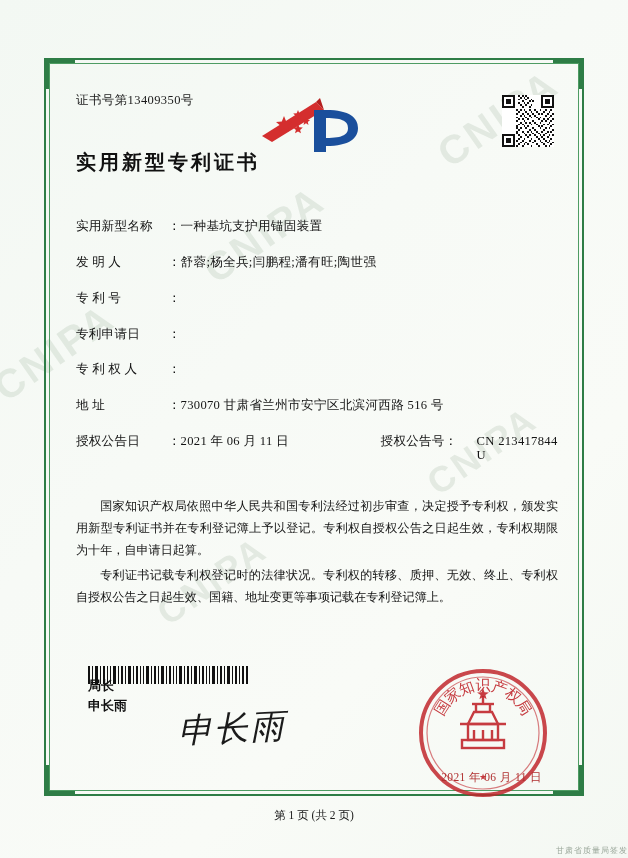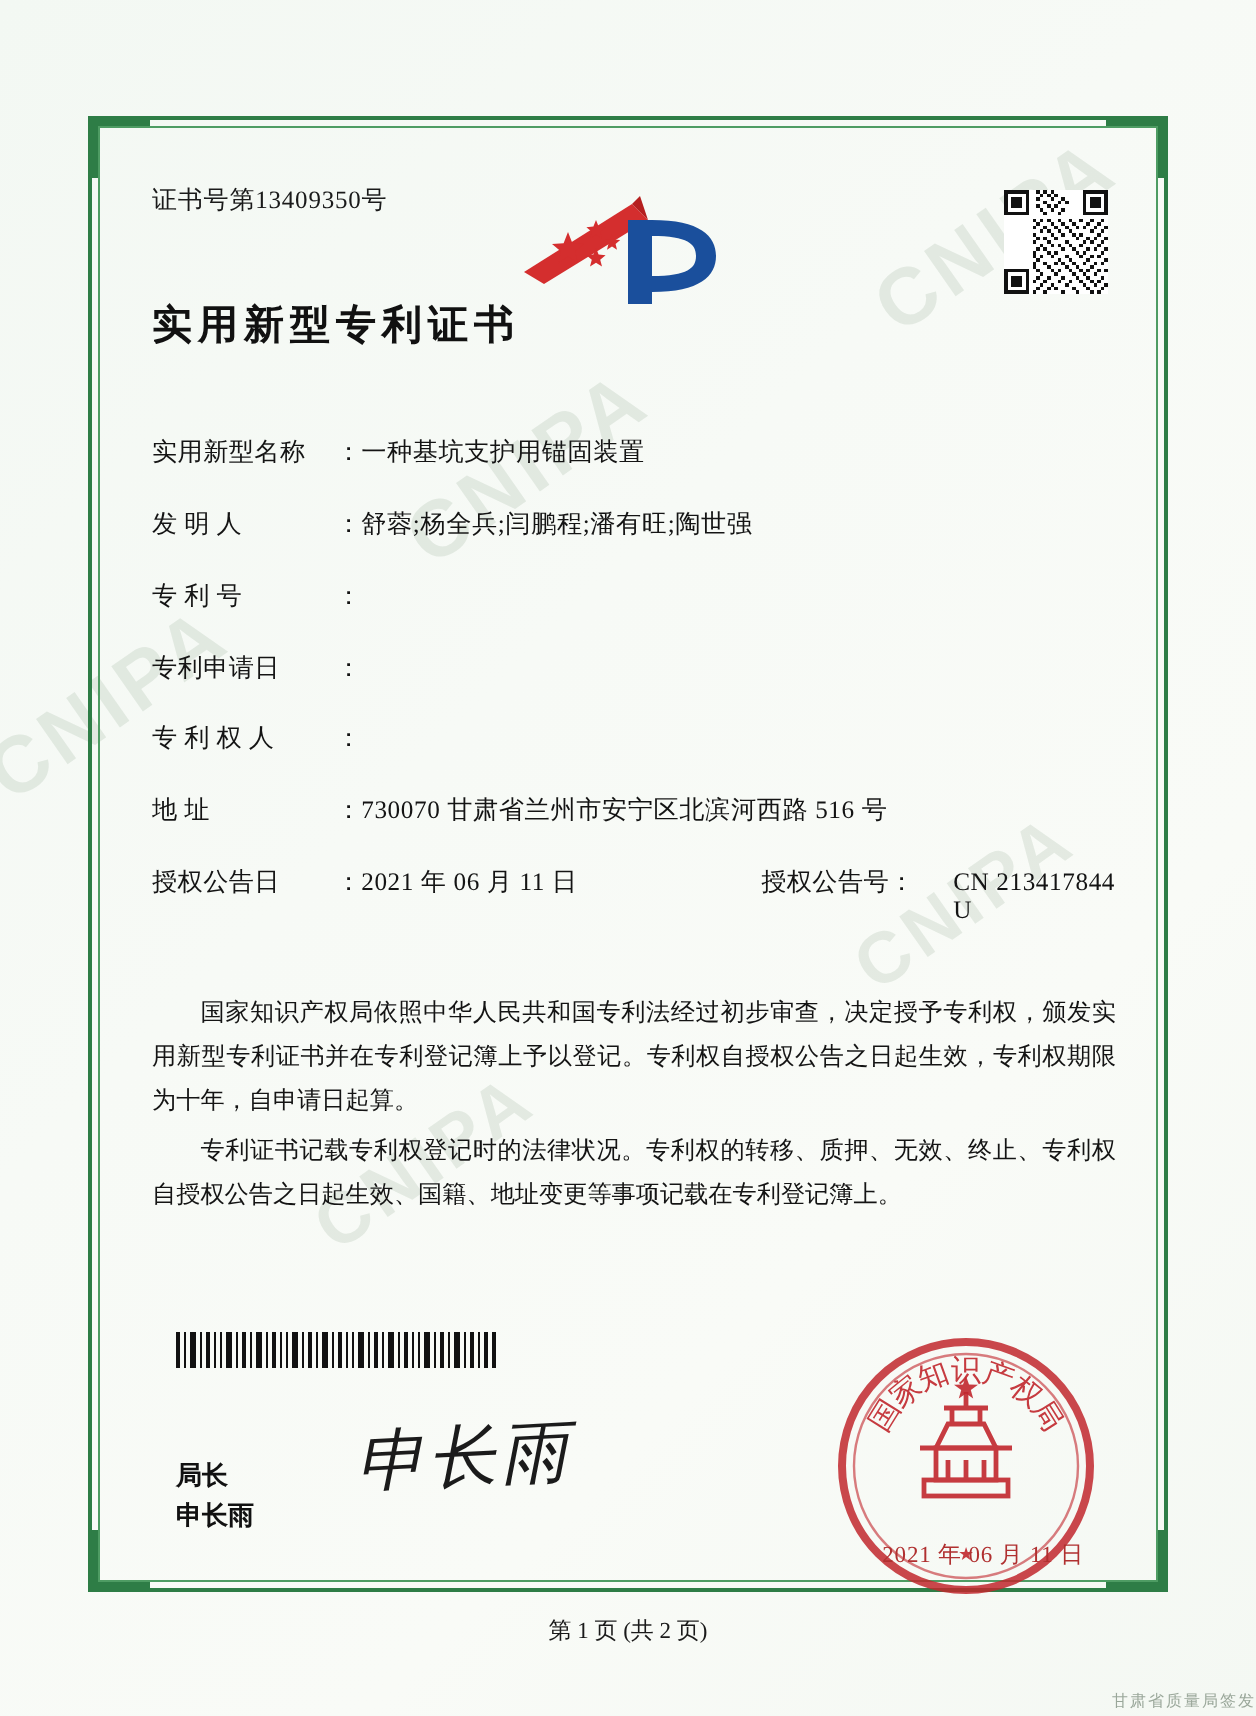--- a/index.html
+++ b/index.html
@@ -150,21 +150,21 @@
   .barcode {
     position: absolute;
     left: 88px;
     top: 666px;
     width: 160px;
     height: 18px;
   }
   .sign-block {
     position: absolute;
     left: 88px;
-    top: 728px;
+    top: 676px;
     font-size: 13px;
     line-height: 1.55;
     color: #111;
     font-weight: bold;
   }
   .signature {
     position: absolute;
     left: 178px;
     top: 706px;
     font-family: "DejaVu Serif", serif;

